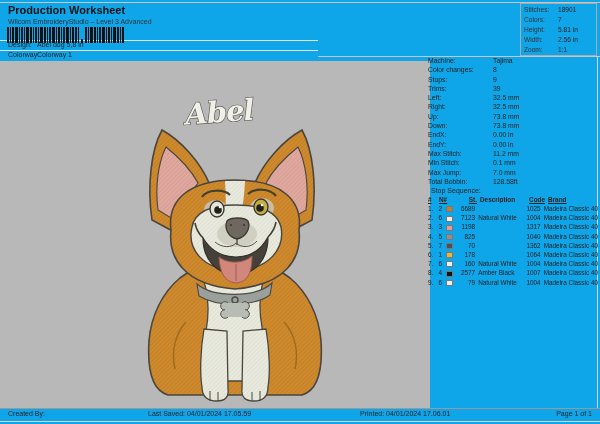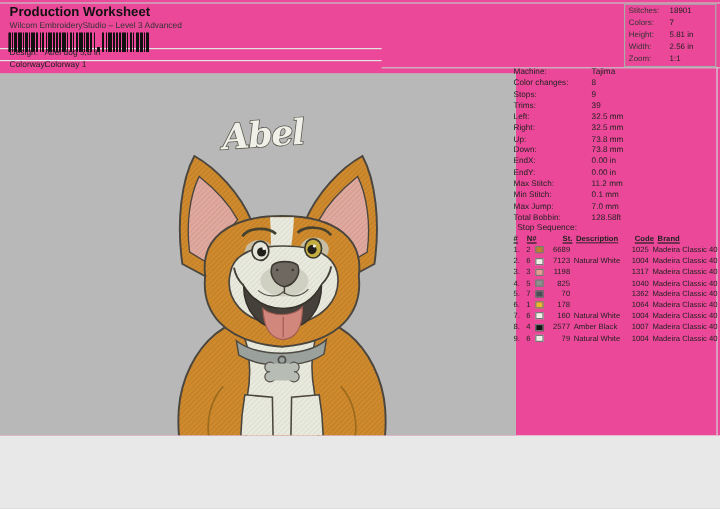--- a/index.html
+++ b/index.html
@@ -1,16 +1,16 @@
 <!DOCTYPE html>
 <html><head>
 <meta charset="utf-8">
 <style>
   html,body{margin:0;padding:0;background:#e8e8e8;}
-  .page{position:relative;width:600px;height:363px;background:#ec4899;
+  .page{position:relative;width:600px;height:424px;background:#0ea5e9;
         font-family:"Liberation Sans",sans-serif;overflow:hidden;color:#222;}
   .abs{position:absolute;}
   .hline{position:absolute;height:1px;background:#c6c6c6;}
   .vline{position:absolute;width:1px;background:#d4d4d4;}
   .title{font-size:11px;font-weight:bold;color:#111;white-space:nowrap;}
   .subtitle{font-size:7px;color:#333;white-space:nowrap;}
   .kv{font-size:7px;color:#222;white-space:nowrap;}
   .stats-box{position:absolute;left:520px;top:3px;width:77px;height:53px;
              border:1px solid #aaa;font-size:6.6px;padding:1px 0 0 3px;box-sizing:border-box;}
   .stats-box .srow{display:flex;line-height:10px;white-space:nowrap;}

